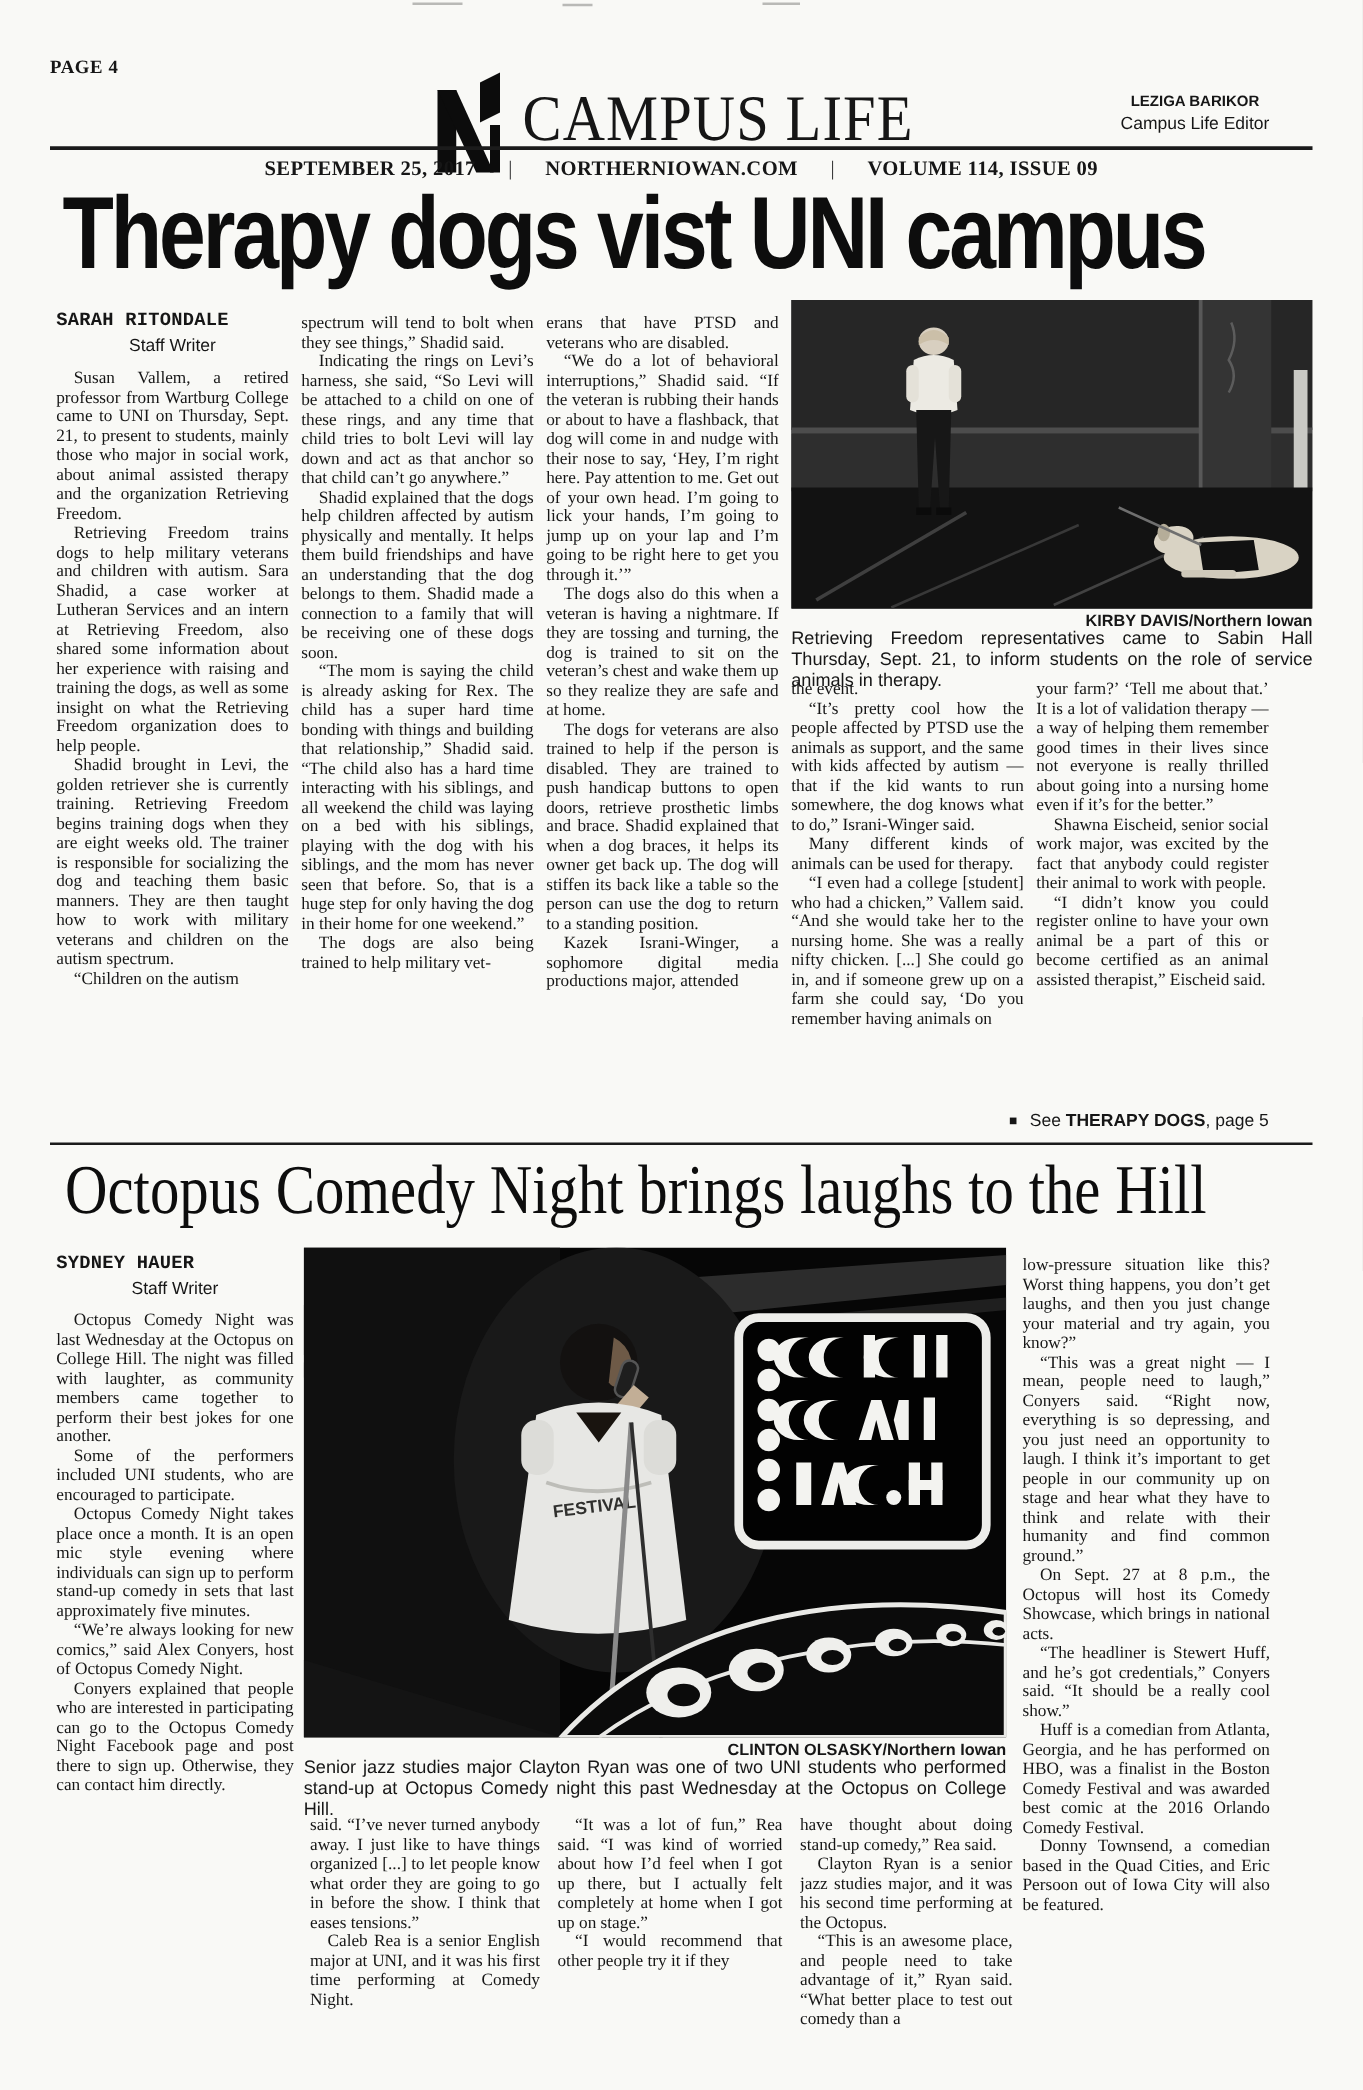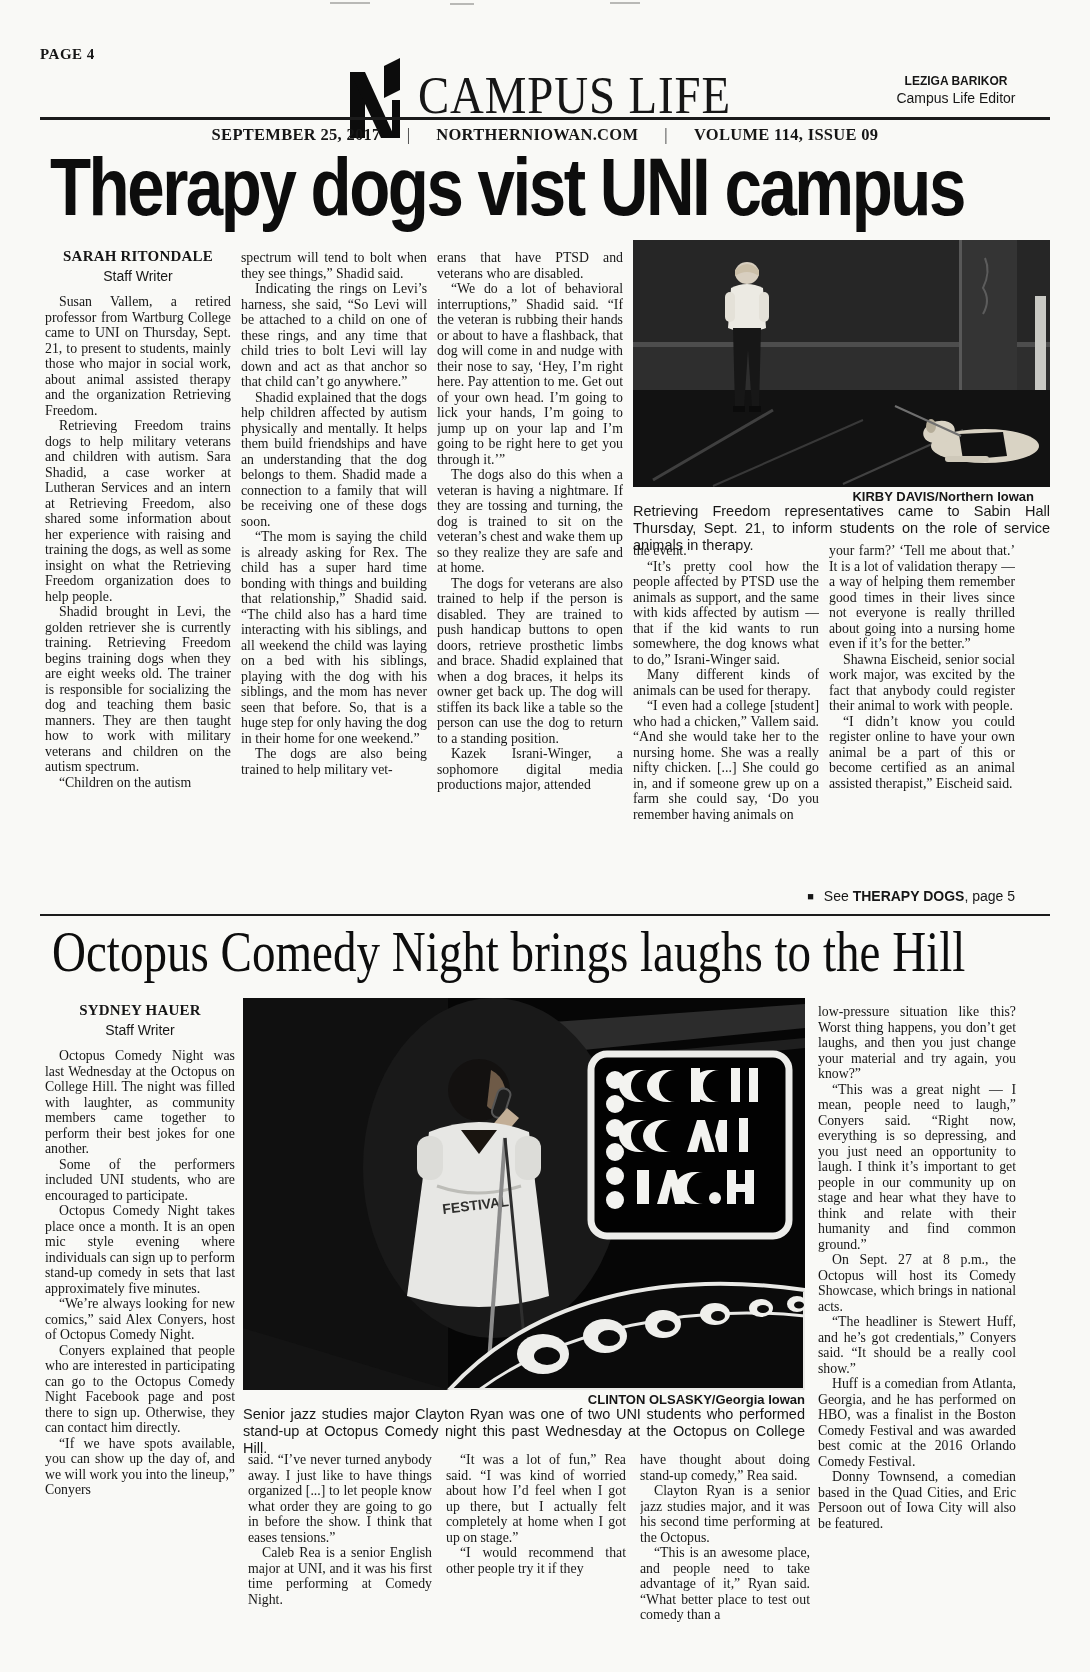--- a/index.html
+++ b/index.html
@@ -22,21 +22,21 @@
     font-family:"Liberation Sans",sans-serif;font-weight:bold;font-size:82px;
     letter-spacing:-3px;white-space:nowrap;transform:scaleX(.82);transform-origin:0 0;color:#0d0d0d;
   }
   .headline2{
     font-size:56px;white-space:nowrap;transform:scaleX(.84);transform-origin:0 0;color:#0d0d0d;
   }
   
   .body-col{font-size:13.8px;line-height:15.5px;text-align:justify;overflow:hidden;}
   .body-col p{margin:0;text-indent:14px;}
   .body-col.cont p:first-child{text-indent:0;}
-  .byline-name{font-family:Liberation Serif, serif;font-weight:bold;font-size:15px;text-align:center;letter-spacing:.2px;}
+  .byline-name{font-family:Liberation Mono, monospace;font-weight:bold;font-size:15px;letter-spacing:.2px;}
   .byline-title{font-family:"Liberation Sans",sans-serif;font-size:14px;text-align:center;margin:3px 0 10px 0;}
   
   .credit{font-family:"Liberation Sans",sans-serif;font-weight:bold;font-size:13px;text-align:right;}
   .caption{font-family:"Liberation Sans",sans-serif;font-size:14.5px;line-height:17px;text-align:justify;}
   
   .jump{font-family:"Liberation Sans",sans-serif;font-size:14px;text-align:right;}
   .jump b{font-weight:bold;}
   .jump .sq{font-size:11px;vertical-align:1px;padding-right:10px;}
   .photo{display:block;}
   .scanmark{background:#b9b9b6;}
@@ -131,21 +131,21 @@
       <g transform="translate(292,172)">
         <ellipse cx="60" cy="34" rx="54" ry="17" fill="#d9d3c4"></ellipse>
         <ellipse cx="14" cy="20" rx="16" ry="11" fill="#d9d3c4" transform="rotate(-12 14 20)"></ellipse>
         <ellipse cx="6" cy="14" rx="5" ry="7" fill="#b5ad99"></ellipse>
         <polygon points="34,22 78,20 82,44 38,48" fill="#111111"></polygon>
         <rect x="20" y="44" width="44" height="6" rx="3" fill="#cfc9ba"></rect>
         <line x1="36" y1="24" x2="-30" y2="-6" stroke="#6f6f6f" stroke-width="2"></line>
       </g>
     </svg>
   </div>
-  <div class="abs credit" style="left:617px;top:489px;width:417px;">KIRBY DAVIS/Northern Iowan</div>
+  <div class="abs credit" style="left:633px;top:489px;width:417px;">KIRBY DAVIS/Northern Iowan</div>
   <div class="abs caption" style="left:633px;top:503px;width:417px;">Retrieving Freedom representatives came to Sabin Hall Thursday, Sept. 21, to inform students on the role of service animals in therapy.</div>
 
   <div class="abs body-col cont" style="left:633px;top:543px;width:186px;height:342px;">
       <p>the event.</p>
       <p>“It’s pretty cool how the people affected by PTSD use the animals as support, and the same with kids affected by autism — that if the kid wants to run somewhere, the dog knows what to do,” Israni-Winger said.</p>
       <p>Many different kinds of animals can be used for therapy.</p>
       <p>“I even had a college [student] who had a chicken,” Vallem said. “And she would take her to the nursing home. She was a really nifty chicken. [...] She could go in, and if someone grew up on a farm she could say, ‘Do you remember having animals on</p>
     </div>
   <div class="abs body-col cont" style="left:829px;top:543px;width:186px;height:332px;">
       <p>your farm?’ ‘Tell me about that.’ It is a lot of validation therapy — a way of helping them remember good times in their lives since not everyone is really thrilled about going into a nursing home even if it’s for the better.”</p>
@@ -163,21 +163,20 @@
 
   <div class="abs" style="left:45px;top:1002px;width:190px;height:668px;">
     <div class="byline-name">SYDNEY HAUER</div>
     <div class="byline-title">Staff Writer</div>
     <div class="body-col">
         <p>Octopus Comedy Night was last Wednesday at the Octopus on College Hill. The night was filled with laughter, as community members came together to perform their best jokes for one another.</p>
         <p>Some of the performers included UNI students, who are encouraged to participate.</p>
         <p>Octopus Comedy Night takes place once a month. It is an open mic style evening where individuals can sign up to perform stand-up comedy in sets that last approximately five minutes.</p>
         <p>“We’re always looking for new comics,” said Alex Conyers, host of Octopus Comedy Night.</p>
         <p>Conyers explained that people who are interested in participating can go to the Octopus Comedy Night Facebook page and post there to sign up. Otherwise, they can contact him directly.</p>
-        <p>“If we have spots available, you can show up the day of, and we will work you into the lineup,” Conyers</p>
       </div>
   </div>
 
   <div class="abs" style="left:243px;top:998px;width:562px;height:392px;">
     <svg width="562" height="392" viewBox="0 0 562 392" class="photo">
       <rect width="562" height="392" fill="#060606"></rect>
       <polygon points="0,46 562,6 562,30 0,86" fill="#2c2c2c"></polygon>
       <polygon points="0,92 562,40 562,50 0,104" fill="#1f1f1f"></polygon>
       <rect x="0" y="0" width="205" height="392" fill="#101010"></rect>
       <ellipse cx="250" cy="170" rx="130" ry="170" fill="#191919"></ellipse>
@@ -241,21 +240,21 @@
             <ellipse cx="475" cy="318" rx="7" ry="5" fill="#0b0b0b"></ellipse>
           <ellipse cx="518" cy="310" rx="12" ry="9" fill="#efefec"></ellipse>
             <ellipse cx="520" cy="311" rx="6" ry="4" fill="#0b0b0b"></ellipse>
           <ellipse cx="554" cy="306" rx="10" ry="8" fill="#efefec"></ellipse>
             <ellipse cx="556" cy="307" rx="5" ry="3.5" fill="#0b0b0b"></ellipse>
         </g>
       </g>
       <polygon points="0,330 206,392 0,392" fill="#141414"></polygon>
     </svg>
   </div>
-  <div class="abs credit" style="left:243px;top:1392px;width:562px;">CLINTON OLSASKY/Georgia Iowan</div>
+  <div class="abs credit" style="left:243px;top:1392px;width:562px;">CLINTON OLSASKY/Northern Iowan</div>
   <div class="abs caption" style="left:243px;top:1406px;width:562px;">Senior jazz studies major Clayton Ryan was one of two UNI students who performed stand-up at Octopus Comedy night this past Wednesday at the Octopus on College Hill.</div>
 
   <div class="abs body-col cont" style="left:248px;top:1452px;width:184px;height:216px;">
       <p>said. “I’ve never turned anybody away. I just like to have things organized [...] to let people know what order they are going to go in before the show. I think that eases tensions.”</p>
       <p>Caleb Rea is a senior English major at UNI, and it was his first time performing at Comedy Night.</p>
     </div>
   <div class="abs body-col" style="left:446px;top:1452px;width:180px;height:216px;">
       <p>“It was a lot of fun,” Rea said. “I was kind of worried about how I’d feel when I got up there, but I actually felt completely at home when I got up on stage.”</p>
       <p>“I would recommend that other people try it if they</p>
     </div>

